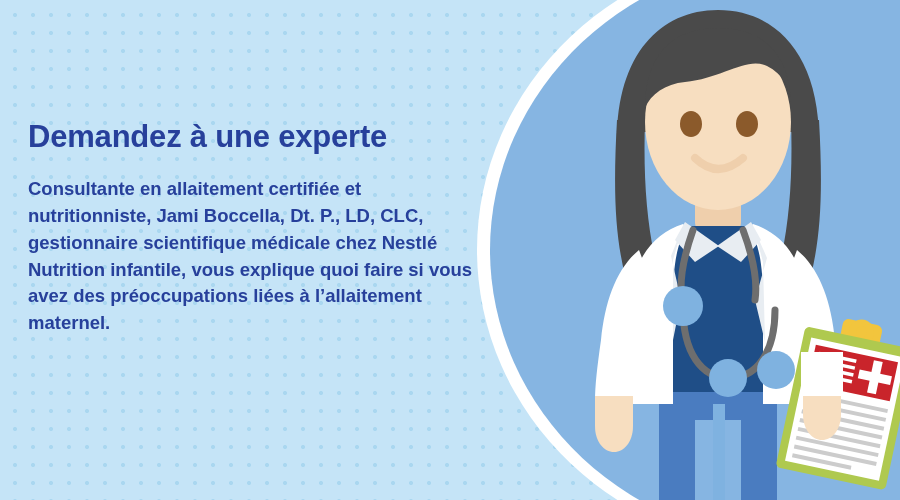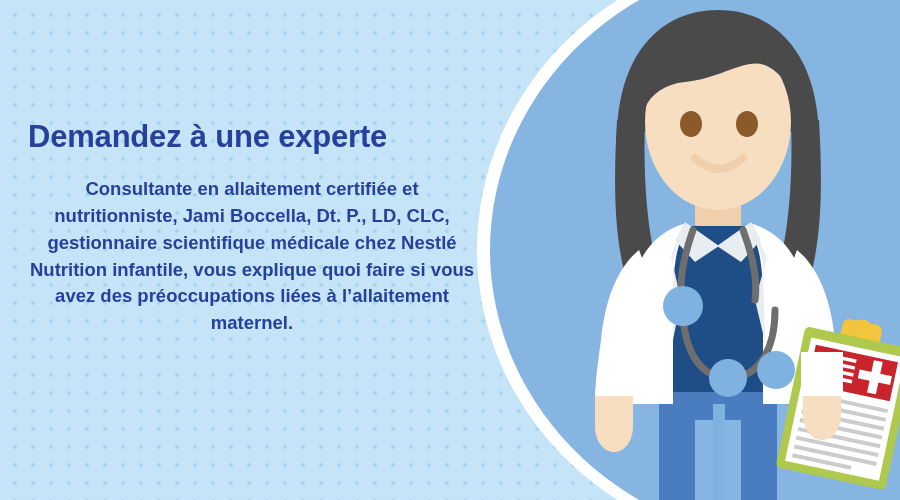--- a/index.html
+++ b/index.html
@@ -73,21 +73,20 @@
     letter-spacing: -0.2px;
     color: #27409B;
     line-height: 1.1;
   }
   .body-copy {
     margin: 0;
     font-size: 18.5px;
     font-weight: bold;
     line-height: 1.45;
     color: #27409B;
-    text-align: center;
   }
 
   
   .person {
     position: absolute;
     left: 555px;
     top: 0;
     width: 345px;
     height: 500px;
   }

